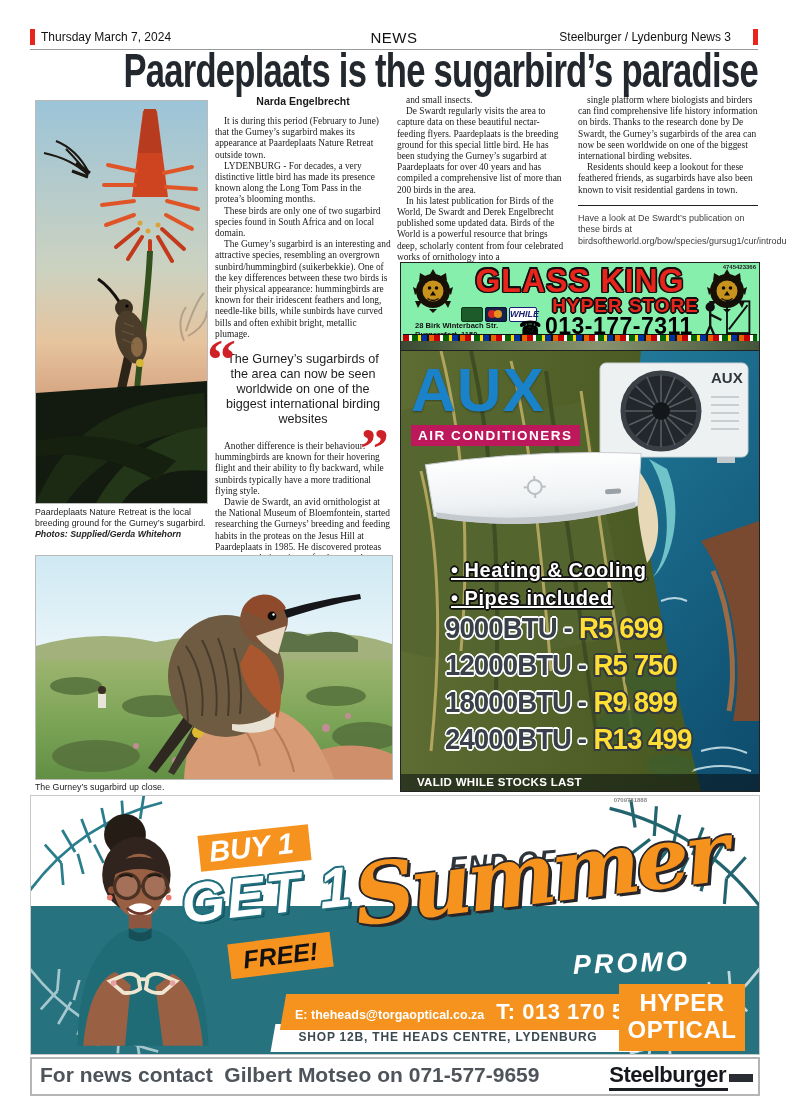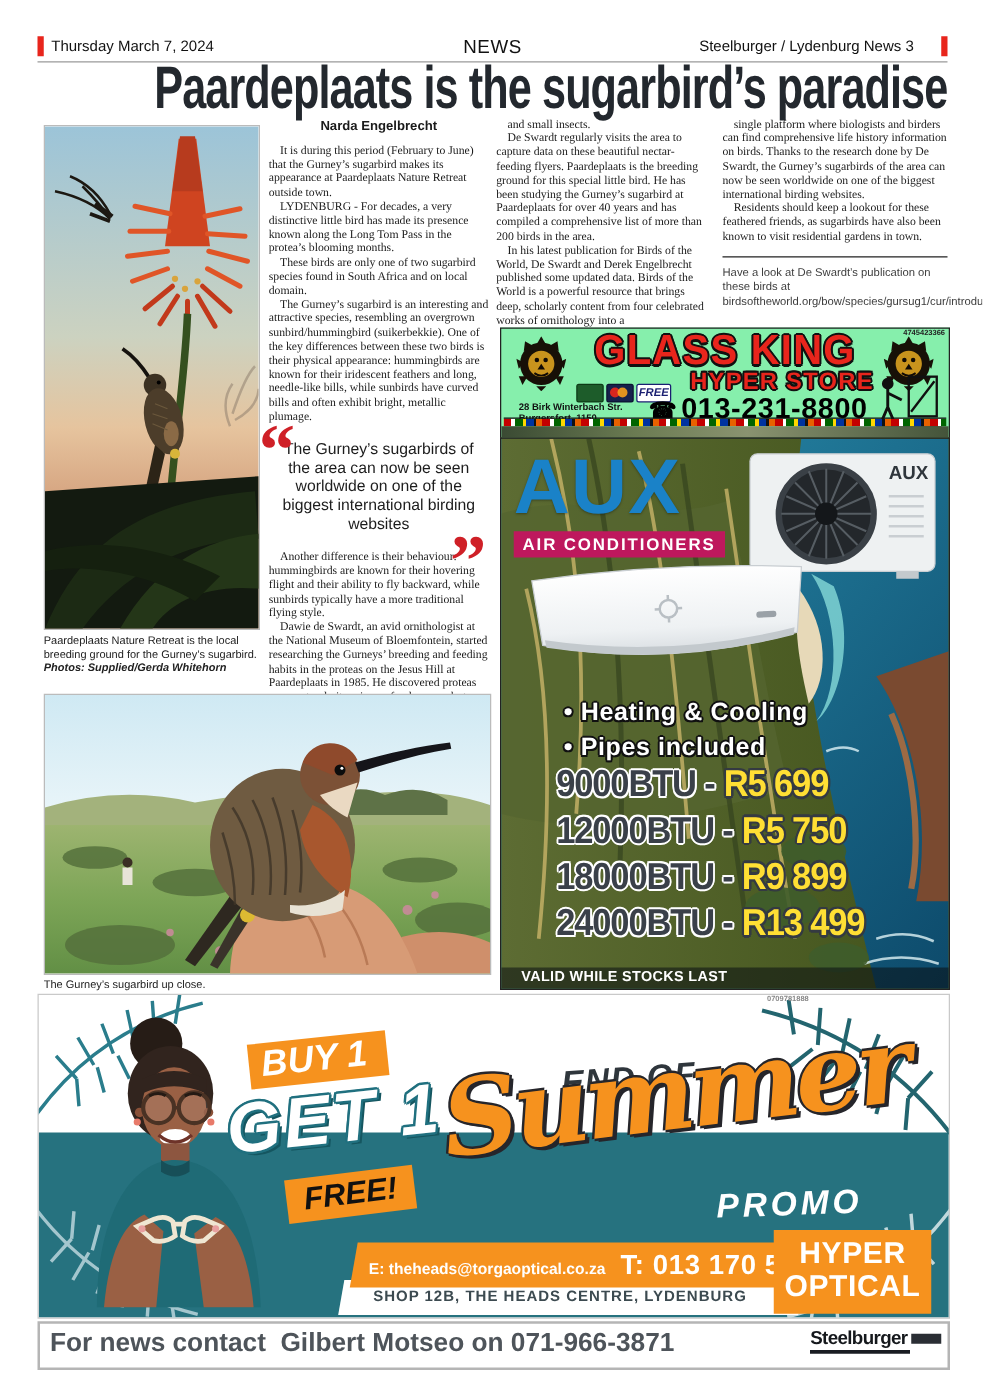--- a/index.html
+++ b/index.html
@@ -78,21 +78,21 @@
   
   .aux{position:absolute;left:400px;top:350px;width:358px;height:440px;border:1px solid #222;overflow:hidden;
        font-family:"Liberation Sans",sans-serif;background:#4f6030;}
   .aux-bg{position:absolute;left:0;top:0;}
   .aux-logo{position:absolute;left:10px;top:8px;font-size:62px;line-height:62px;font-weight:800;color:#1a82c8;letter-spacing:1px;
             text-shadow:0 1px 2px rgba(0,0,0,.35);}
   .aux-strip{position:absolute;left:10px;top:74px;background:#be185d;color:#fff;padding:3px 7px;font-weight:800;
              font-size:13.5px;letter-spacing:1.5px;}
   .aux-out{position:absolute;right:8px;top:10px;}
   .aux-in{position:absolute;left:18px;top:98px;transform:rotate(-3deg);}
-  .aux-bullets{position:absolute;left:50px;top:205px;font-weight:800;font-size:20px;line-height:28px;color:#fff;letter-spacing:.5px;}
+  .aux-bullets{position:absolute;left:50px;top:205px;font-weight:800;font-size:20px;line-height:28px;color:#fff;letter-spacing:.5px;text-decoration:underline;}
   .aux-prices{position:absolute;left:44px;top:258px;font-weight:800;font-size:30px;line-height:37px;letter-spacing:-1px;
               transform:scaleX(.92);transform-origin:0 0;white-space:nowrap;}
   .aux-prices .model{color:#3a4049;}
   .aux-prices .price{color:#ffdf34;margin-left:8px;}
   .aux-valid{position:absolute;left:0;right:0;bottom:0;height:17px;background:rgba(10,14,18,.55);color:#fff;
              font-weight:800;font-size:11.5px;line-height:17px;padding-left:16px;letter-spacing:.3px;}
 
   
   .torga{position:absolute;left:30px;top:795px;width:728px;height:258px;background:#fff;border:1px solid #c9c9c9;
          overflow:hidden;font-family:"Liberation Sans",sans-serif;}
@@ -122,21 +122,21 @@
   .t-addr{position:absolute;left:252px;top:234px;width:330px;text-align:center;color:#3c4a50;font-weight:700;
           font-size:12px;letter-spacing:.8px;}
   .torga-brand{position:absolute;left:588px;top:188px;width:126px;height:62px;background:#f6921e;color:#fff;text-align:center;
                font-weight:800;font-size:24px;line-height:27px;padding-top:5px;letter-spacing:.5px;}
 
   
   .newsbar{position:absolute;left:30px;top:1057px;width:726px;height:35px;background:#fff;border:2px solid #b5b5b5;
            font-family:"Liberation Sans",sans-serif;}
   .newsbar-text{position:absolute;left:8px;top:0;font-weight:800;font-size:21px;line-height:32px;color:#4e545a;white-space:pre;}
   .sb{position:absolute;right:5px;top:3px;text-align:left;}
-  .sb-name{font-weight:800;font-size:15px;letter-spacing:-.5px;color:#15181c;border-bottom:3px solid #1a1d22;padding:0 2px 1px 0;}
+  .sb-name{font-weight:800;font-size:22px;letter-spacing:-.5px;color:#15181c;border-bottom:3px solid #1a1d22;padding:0 2px 1px 0;}
   .sb-badge{display:inline-block;width:24px;height:8px;background:#2a2e34;margin-left:1px;}
 </style>
 </head>
 <body>
 
 <div class="page">
 
   <div class="masthead">
     <div class="mh-left">
       <span class="redbar"></span>
@@ -291,28 +291,28 @@
       <path d="M14.5,29.5 q5.5,4 11,0" stroke="#100a05" fill="none" stroke-width="1.5"></path>
     </svg>
     <div class="gk-title o-blk">GLASS KING</div>
     <div class="gk-sub o-blk">HYPER STORE</div>
     <div class="gk-cards">
       <span class="card card-green"></span>
       <span class="card card-mc">
           <i class="r"></i>
           <i class="o"></i>
         </span>
-      <span class="card card-visa">FREE</span>
+      <span class="card card-visa">WHILE</span>
     </div>
     <div class="gk-addr">
       <span>28 Birk Winterbach Str.</span><br>
       <span>Burgersfort, 1150</span>
     </div>
     <div class="gk-phone">
-      <span class="tel">☎</span><span>013-231-8800</span>
+      <span class="tel">☎</span><span>013-177-7311</span>
     </div>
     <svg class="gk-art" width="56" height="46" viewBox="0 0 60 48">
       <g stroke="#101010" fill="none" stroke-width="2">
         <rect x="30" y="4" width="24" height="34"></rect>
           <path d="M32,34 L52,8"></path>
         <circle cx="12" cy="10" r="4" fill="#101010"></circle>
         <path d="M12,14 L12,30 M12,18 L24,24 M12,30 L6,44 M12,30 L18,44" stroke-width="2.5"></path>
         <path d="M2,46 L58,46"></path>
       </g>
     </svg>
@@ -547,19 +547,19 @@
       </div>
     </div>
     <div class="t-addr">SHOP 12B, THE HEADS CENTRE, LYDENBURG</div>
     <div class="torga-brand">
       <div>HYPER</div>
       <div>OPTICAL</div>
     </div>
   </div>
 
   <div class="newsbar">
-    <div class="newsbar-text">For news contact  Gilbert Motseo on 071-966-3871</div>
+    <div class="newsbar-text">For news contact  Gilbert Motseo on 071-577-9659</div>
     <div class="sb">
       <span class="sb-name">Steelburger</span><span class="sb-badge"></span>
     </div>
   </div>
 
 </div>
 
 </body></html>

